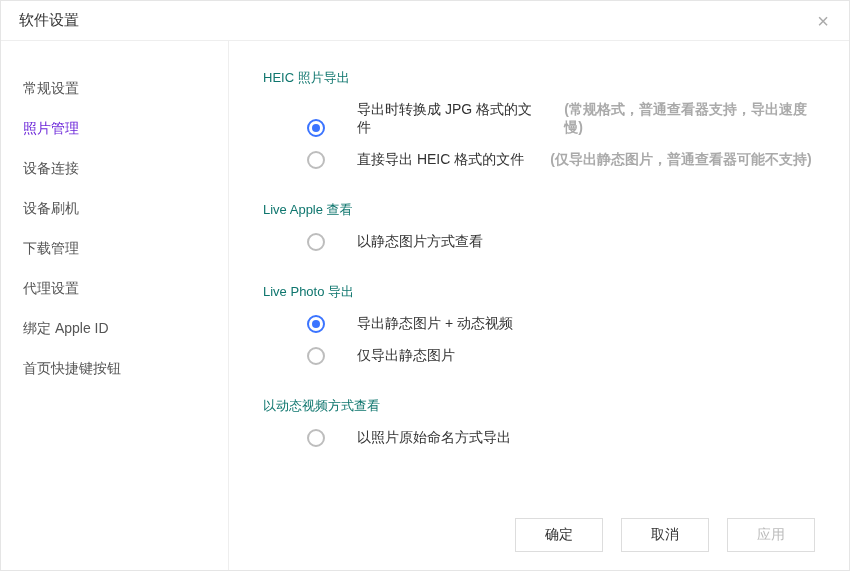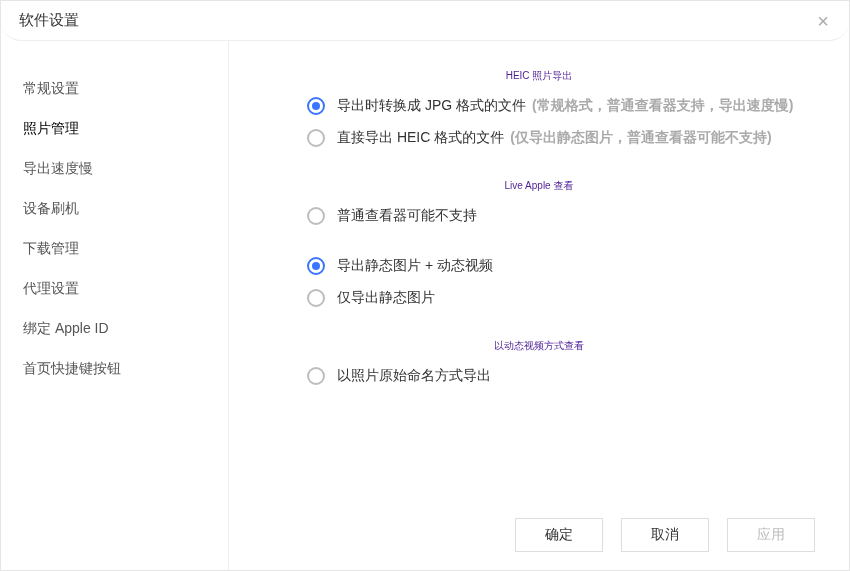--- a/index.html
+++ b/index.html
@@ -19,21 +19,20 @@
       flex-direction: column;
       border: 1px solid #e5e5e5;
     }
     .titlebar {
       height: 40px;
       display: flex;
       align-items: center;
       justify-content: space-between;
       padding: 0 14px 0 18px;
       border-bottom: 1px solid #eee;
-      border-radius: 20px;
     }
     .titlebar-title {
       font-size: 15px;
       color: #333;
     }
     .close-btn {
       width: 24px;
       height: 24px;
       display: flex;
       align-items: center;
@@ -57,45 +56,45 @@
     .sidebar-item {
       height: 40px;
       display: flex;
       align-items: center;
       padding-left: 22px;
       font-size: 14px;
       color: #555;
       cursor: pointer;
     }
     .sidebar-item.active {
-      color: #000000;
+      color: #6d28d9;
       font-family: Liberation Serif, serif;
     }
     .content {
       flex: 1;
       padding: 28px 34px 0 34px;
       display: flex;
       flex-direction: column;
       overflow: hidden;
     }
     .section {
       margin-bottom: 18px;
     }
     .section-title {
-      font-size: 10px;
-      color: #4c1d95;
+      font-size: 13px;
+      color: #0f766e;
       margin-bottom: 14px;
-      text-align: center;
     }
     .option-row {
       display: flex;
       align-items: flex-end;
       padding-left: 44px;
       margin-bottom: 14px;
       cursor: pointer;
+      gap: 20px;
     }
     .radio {
       width: 18px;
       height: 18px;
       border: 2px solid #bdbdbd;
       border-radius: 50%;
       margin-right: 12px;
       flex-shrink: 0;
       position: relative;
       background: #fff;
@@ -160,21 +159,21 @@
   </div>
   <div class="body">
     <div class="sidebar">
       <div class="sidebar-item">
           <span>常规设置</span>
         </div>
       <div class="sidebar-item active">
           <span>照片管理</span>
         </div>
       <div class="sidebar-item">
-          <span>导出速度慢</span>
+          <span>设备连接</span>
         </div>
       <div class="sidebar-item">
           <span>设备刷机</span>
         </div>
       <div class="sidebar-item">
           <span>下载管理</span>
         </div>
       <div class="sidebar-item">
           <span>代理设置</span>
         </div>
@@ -198,25 +197,26 @@
           <div class="radio"></div>
           <span class="option-label">直接导出 HEIC 格式的文件</span>
           <span class="option-hint">(仅导出静态图片，普通查看器可能不支持)</span>
         </div>
       </div>
 
       <div class="section">
         <div class="section-title">Live Apple 查看</div>
         <div class="option-row">
           <div class="radio"></div>
-          <span class="option-label">普通查看器可能不支持</span>
-        </div>
-      </div>
-
-      <div class="section">
+          <span class="option-label">以静态图片方式查看</span>
+        </div>
+      </div>
+
+      <div class="section">
+        <div class="section-title">Live Photo 导出</div>
         <div class="option-row">
           <div class="radio checked"></div>
           <span class="option-label">导出静态图片 + 动态视频</span>
         </div>
         <div class="option-row">
           <div class="radio"></div>
           <span class="option-label">仅导出静态图片</span>
         </div>
       </div>
 

